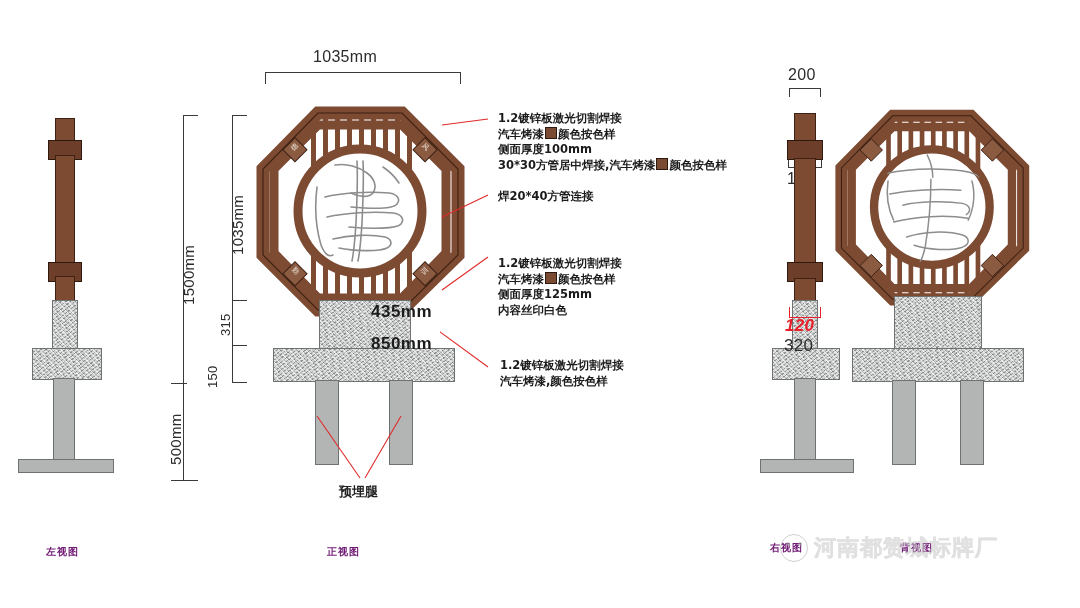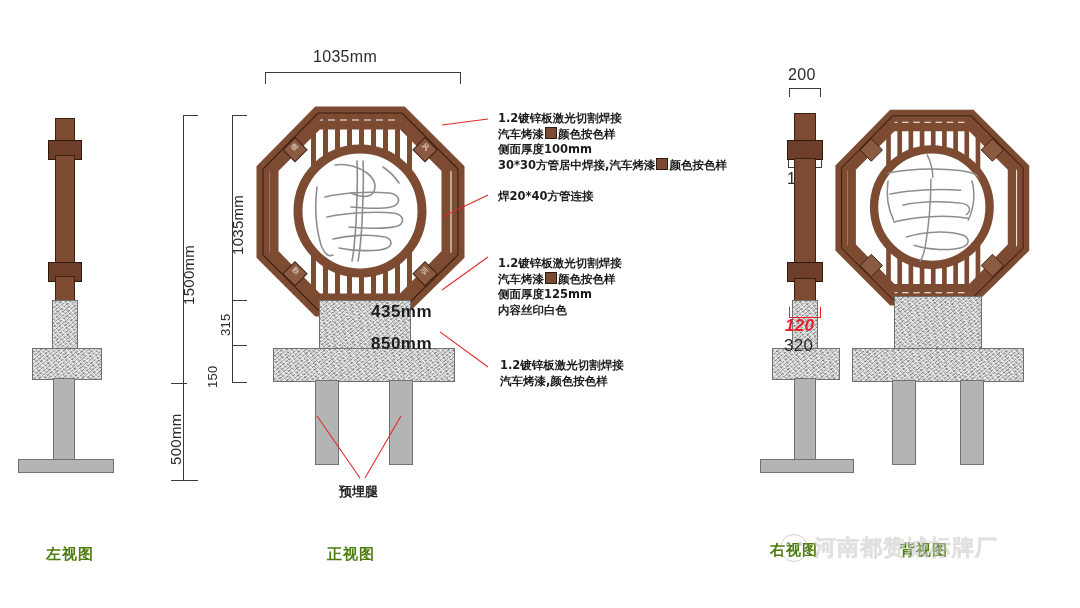--- a/index.html
+++ b/index.html
@@ -40,21 +40,21 @@
   .note{
     color:#1b1b1b;font-size:11.5px;line-height:15.5px;white-space:nowrap;
     font-family:"DejaVu Sans","Liberation Sans",sans-serif;font-weight:bold;
   }
   .note div{display:block;margin-left:8px;}
   .sw{display:inline-block;width:10px;height:10px;vertical-align:-1px;margin:0 1px;}
   .sw.brownsw{background:#7a4a33;border:1px solid #2c1a10;}
   .sw.whitesw{background:#ffffff;border:1.4px solid #222;}
 
   .viewlabel{
-    color:#4d7c0f;font-size:15px;font-weight:bold;letter-spacing:1px;
+    color:#701a75;font-size:10px;font-weight:bold;letter-spacing:1px;
     font-family:"DejaVu Sans","Liberation Sans",sans-serif;
   }
   .redtxt{color:#e8202a;font-weight:bold;font-style:italic;}
   .legtxt{
     color:#222;font-size:13px;font-weight:bold;
     font-family:"DejaVu Sans","Liberation Sans",sans-serif;
   }
   .basetxt{
     color:#1c1c1c;font-size:17px;font-weight:bold;letter-spacing:.5px;
     font-family:"Liberation Sans",sans-serif;

